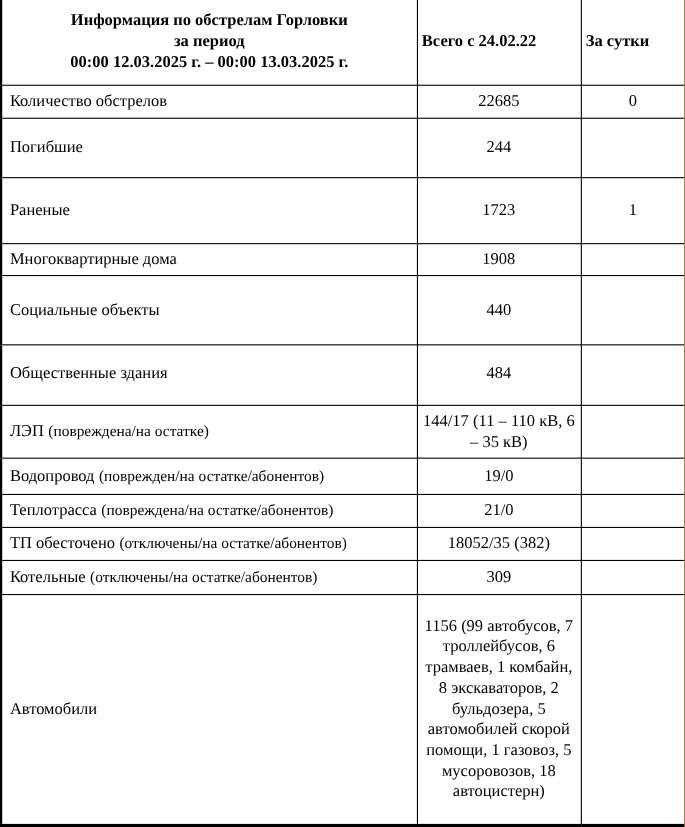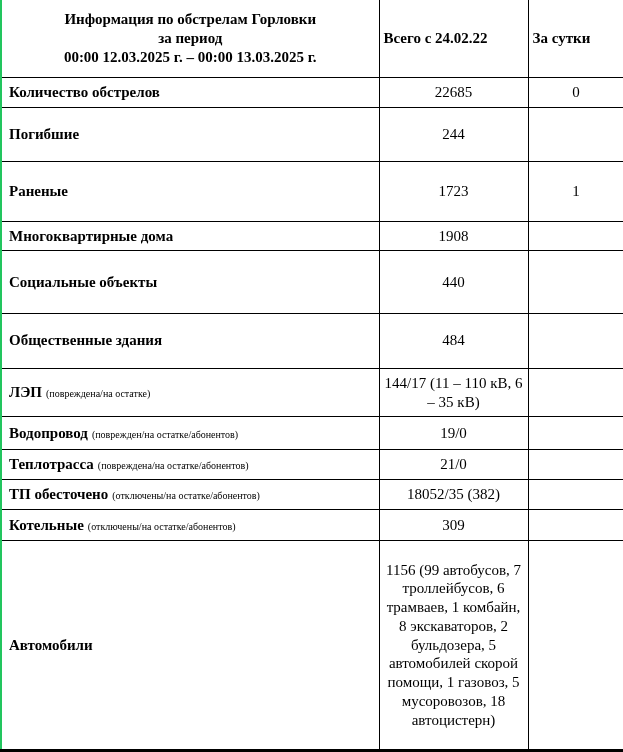--- a/index.html
+++ b/index.html
@@ -26,42 +26,42 @@
   }
   table.report td, table.report th {
     border: 1.5px solid #000000;
     vertical-align: middle;
     font-size: 15px;
     line-height: 1.25;
     overflow: hidden;
   }
   
   table.report tr:first-child th { border-top: none; }
-  table.report td:first-child, table.report th:first-child { border-left: 2px solid #22c55e; }
-  table.report td:last-child, table.report th:last-child { border-right: 1px solid #a16207; }
+  table.report td:first-child, table.report th:first-child { border-left: 2px solid #000000; }
+  table.report td:last-child, table.report th:last-child { border-right: 4px solid #a16207; }
   table.report tr:last-child td { border-bottom: 3px solid #000000; }
 
   th.head-main {
     font-weight: bold;
     text-align: center;
     padding: 2px 8px;
     font-size: 15.5px;
   }
   th.head-col {
     font-weight: bold;
     text-align: left;
     padding: 2px 4px;
     font-size: 15.5px;
   }
   td.label {
     text-align: left;
     padding: 2px 4px 2px 7px;
   }
-  td.label .lbl { font-weight: bold; }
-  td.label .note { font-weight: normal; font-size: 10px; margin-left: 4px; }
+  td.label .lbl { font-weight: normal; }
+  td.label .note { font-weight: normal; font-size: 14px; margin-left: 4px; }
   td.label .note:empty { display: none; }
   td.val, td.daily {
     text-align: center;
     font-weight: normal;
     padding: 2px 3px;
   }
 </style>
 </head>
 <body>
 

